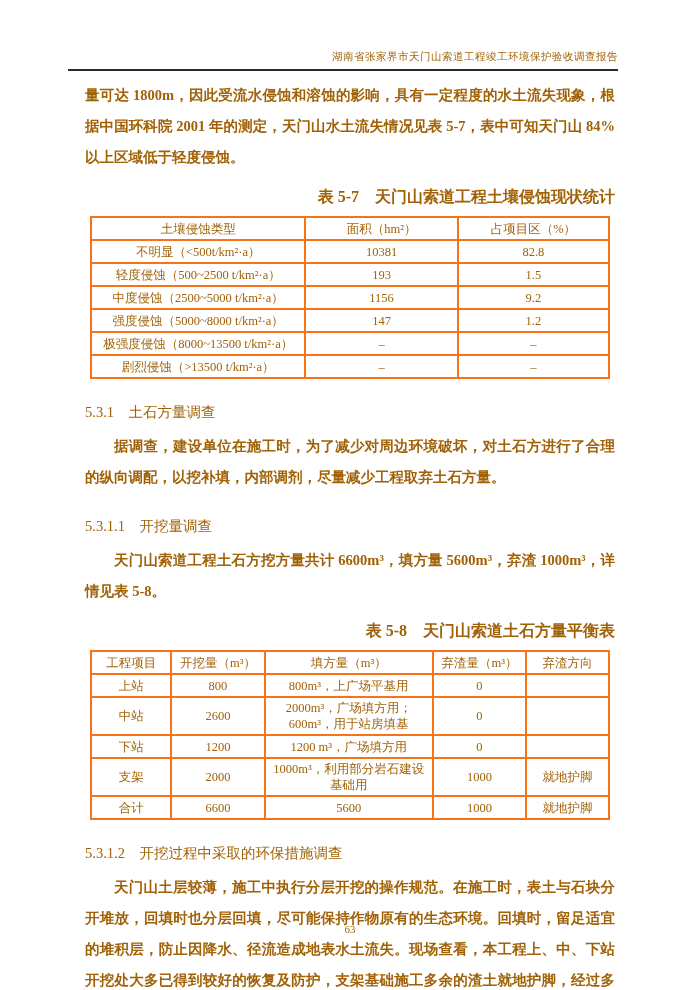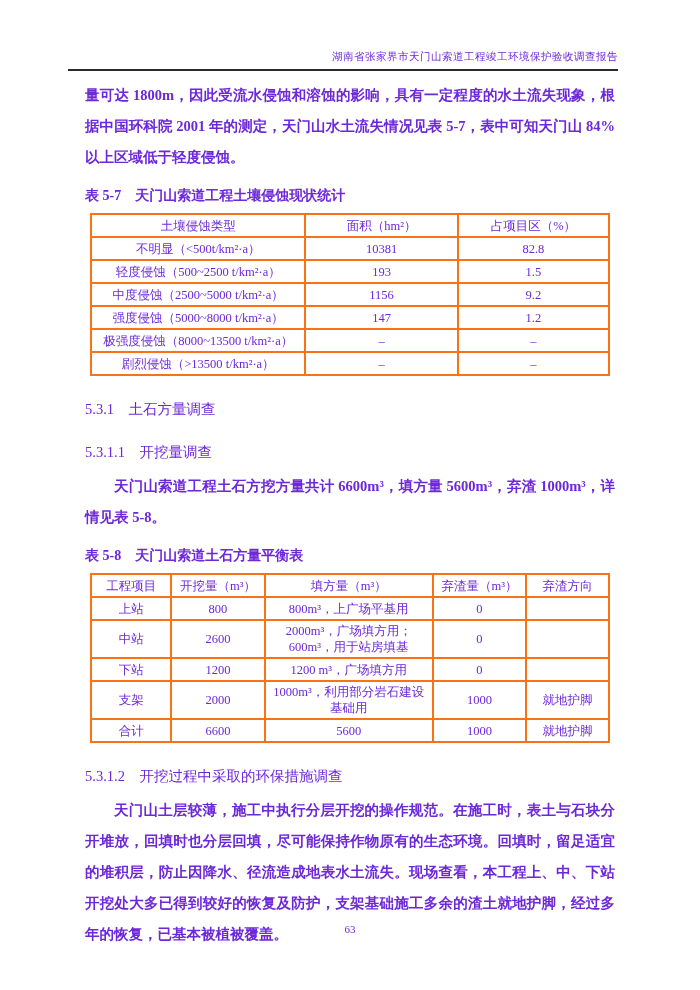--- a/index.html
+++ b/index.html
@@ -2,21 +2,21 @@
 <html><head>
 <meta charset="utf-8">
 <style>
   html, body { margin: 0; padding: 0; background: #ffffff; }
   .page {
     position: relative;
     width: 700px;
     height: 990px;
     background: #ffffff;
     font-family: "Liberation Serif", "DejaVu Serif", serif;
-    color: #6d28d9;
+    color: #a16207;
     overflow: hidden;
     box-sizing: border-box;
     border-radius: 9px;
   }
   .header {
     margin: 0 82px 0 68px;
     padding-top: 50px;
     padding-bottom: 5px;
     border-bottom: 2px solid #2b2b2b;
     text-align: right;
@@ -26,23 +26,23 @@
   .content { margin: 0 85px; }
   .para {
     font-size: 14.5px;
     line-height: 31px;
     text-align: justify;
     margin: 9px 0 0 0;
     font-weight: bold;
   }
   .para.indent { text-indent: 2em; }
   .caption {
-    font-size: 14px;
+    font-size: 16px;
     font-weight: bold;
-    text-align: left;
+    text-align: right;
     margin-top: 14px;
   }
   .heading {
     font-size: 14.5px;
     margin-top: 24px;
   }
   table.doc-table {
     border-collapse: collapse;
     width: 520px;
     margin: 8px auto 0 auto;
@@ -122,20 +122,21 @@
         </tr>
         <tr>
           <td>剧烈侵蚀（&gt;13500 t/km²·a）</td>
           <td>–</td>
           <td>–</td>
         </tr>
       </tbody>
     </table>
 
     <div class="heading">5.3.1　土石方量调查</div>
+    <p class="para indent">据调查，建设单位在施工时，为了减少对周边环境破坏，对土石方进行了合理的纵向调配，以挖补填，内部调剂，尽量减少工程取弃土石方量。</p>
 
     <div class="heading">5.3.1.1　开挖量调查</div>
     <p class="para indent">天门山索道工程土石方挖方量共计 6600m³，填方量 5600m³，弃渣 1000m³，详情见表 5-8。</p>
 
     <div class="caption">表 5-8　天门山索道土石方量平衡表</div>
 
     <table class="doc-table">
       <colgroup>
           <col style="width:15.5%">
           <col style="width:18%">

